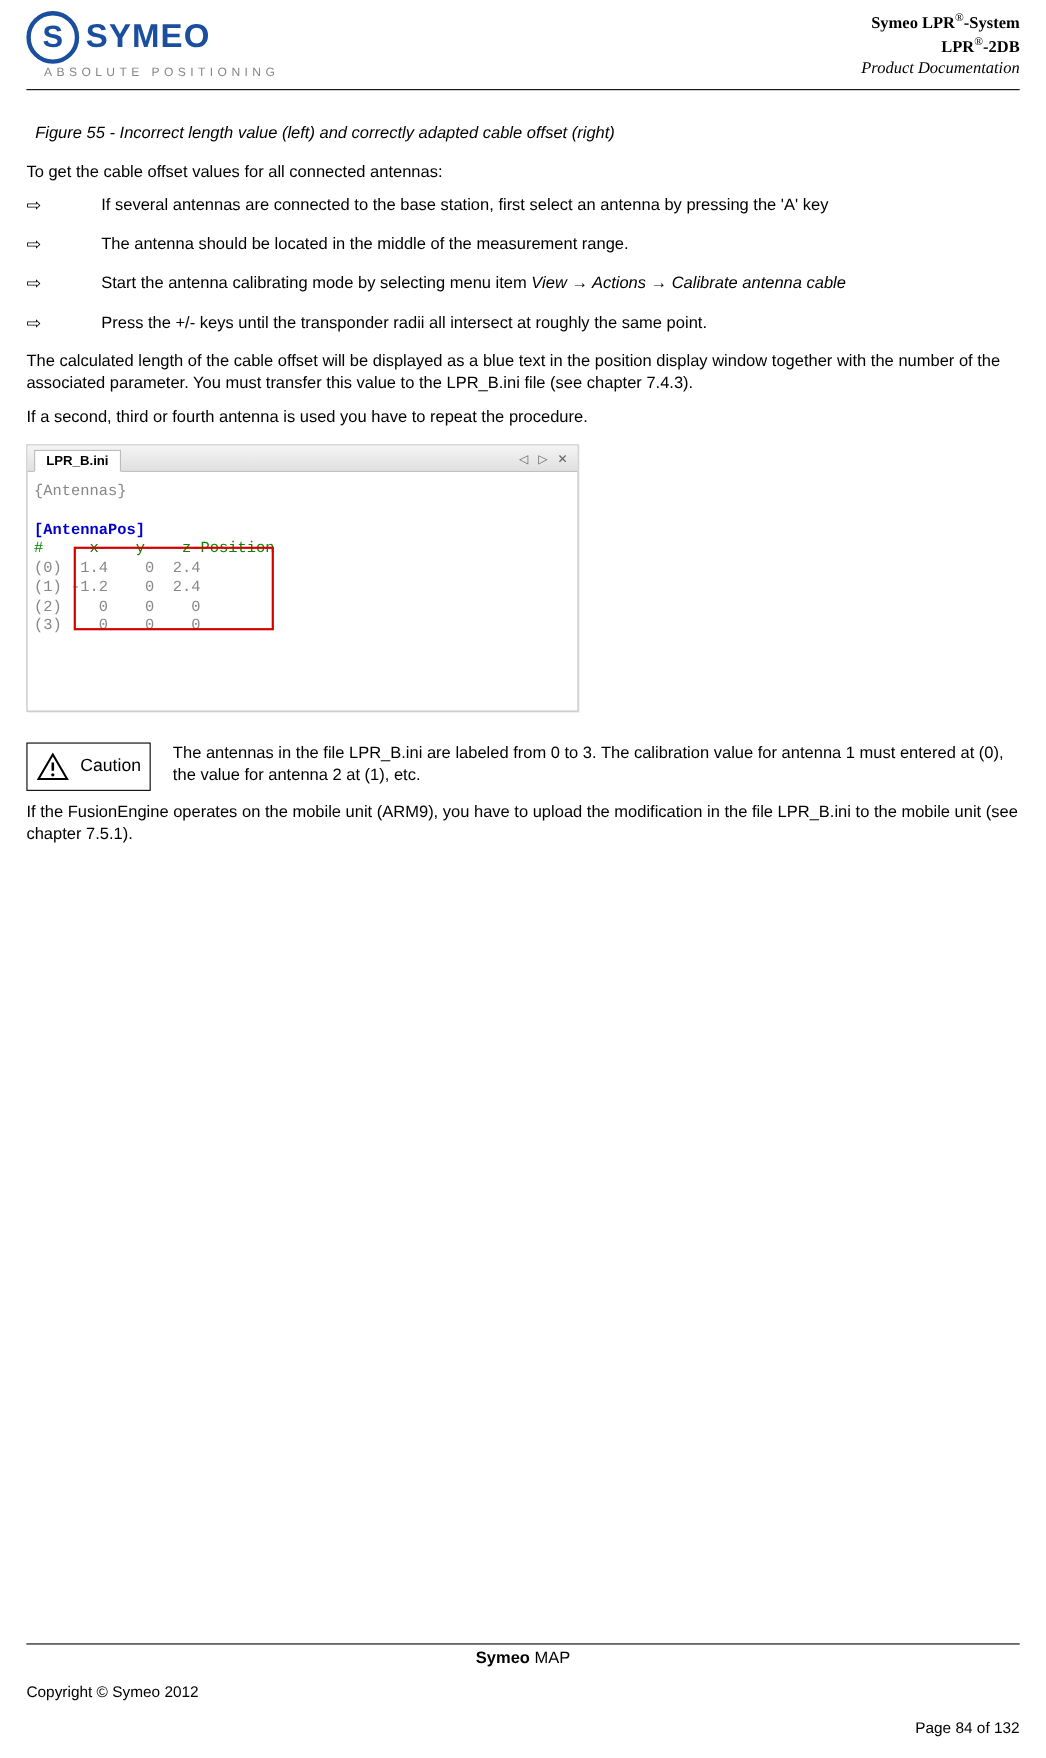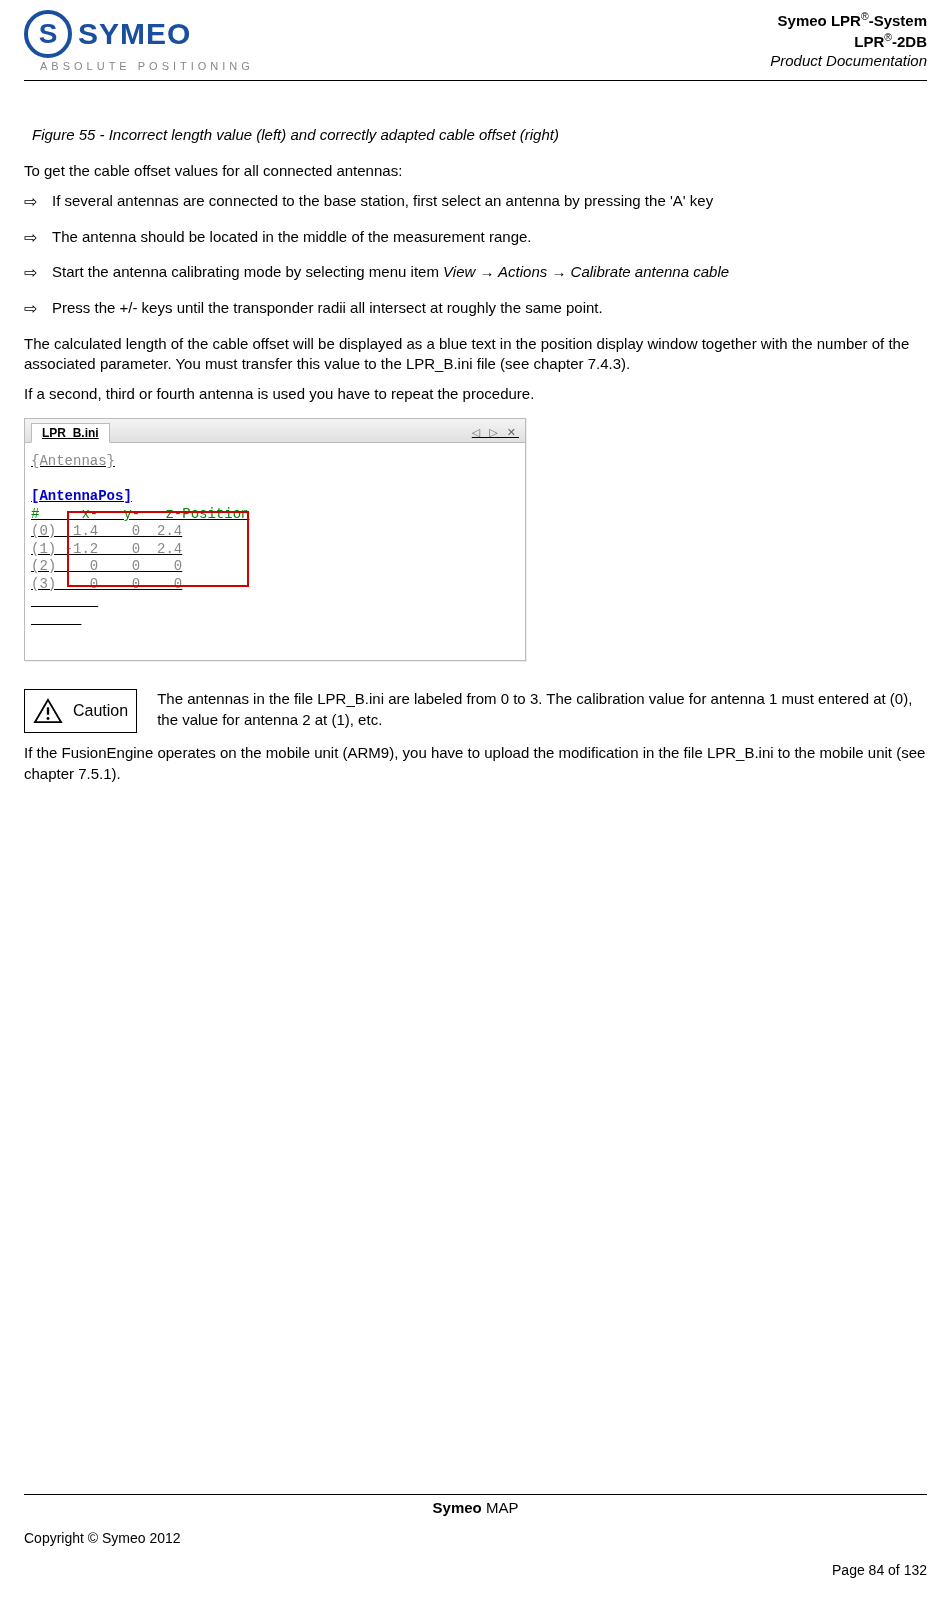--- a/index.html
+++ b/index.html
@@ -59,55 +59,55 @@
     font-size: 11px;
     letter-spacing: 4px;
     color: #888;
     margin-top: 2px;
     margin-left: 16px;
   }
   .hdr-right {
     text-align: right;
     font-size: 15px;
     line-height: 1.3;
+    font-family: Liberation Serif, serif;
   }
   .hdr-right .bold { font-weight: bold; }
   .hdr-right .italic { font-style: italic; }
   sup { font-size: 0.7em; }
   .content {
     padding-top: 20px;
   }
   .fig-caption {
     font-style: italic;
     text-align: left;
-    margin: 25px 0 18px 8px;
+    margin: 10px 0 18px 8px;
   }
   .para { margin: 10px 0; line-height: 1.35; }
   .arrow-list { margin: 6px 0 6px 0; }
   .arrow-item {
     display: flex;
     align-items: flex-start;
     margin: 8px 0 14px 0;
     line-height: 1.35;
   }
   .arrow-item .arrow {
     flex: 0 0 28px;
     font-size: 16px;
   }
-  .arrow-item .txt { flex: 1; }
+  .arrow-item .txt { flex: 1; margin-left: 40px; }
   .italic { font-style: italic; }
   .ini-shot {
     width: 500px;
     border: 1px solid #bbb;
     background: #fff;
     margin: 14px 0 28px 0;
     font-family: "Courier New", monospace;
     font-size: 14px;
     box-shadow: 1px 1px 0 #eee;
-    text-decoration: underline;
   }
   .ini-tabbar {
     background: linear-gradient(#f4f4f4,#e0e0e0);
     border-bottom: 1px solid #bbb;
     padding: 3px 6px 0 6px;
     display: flex;
     align-items: center;
     justify-content: space-between;
   }
   .ini-tab {

